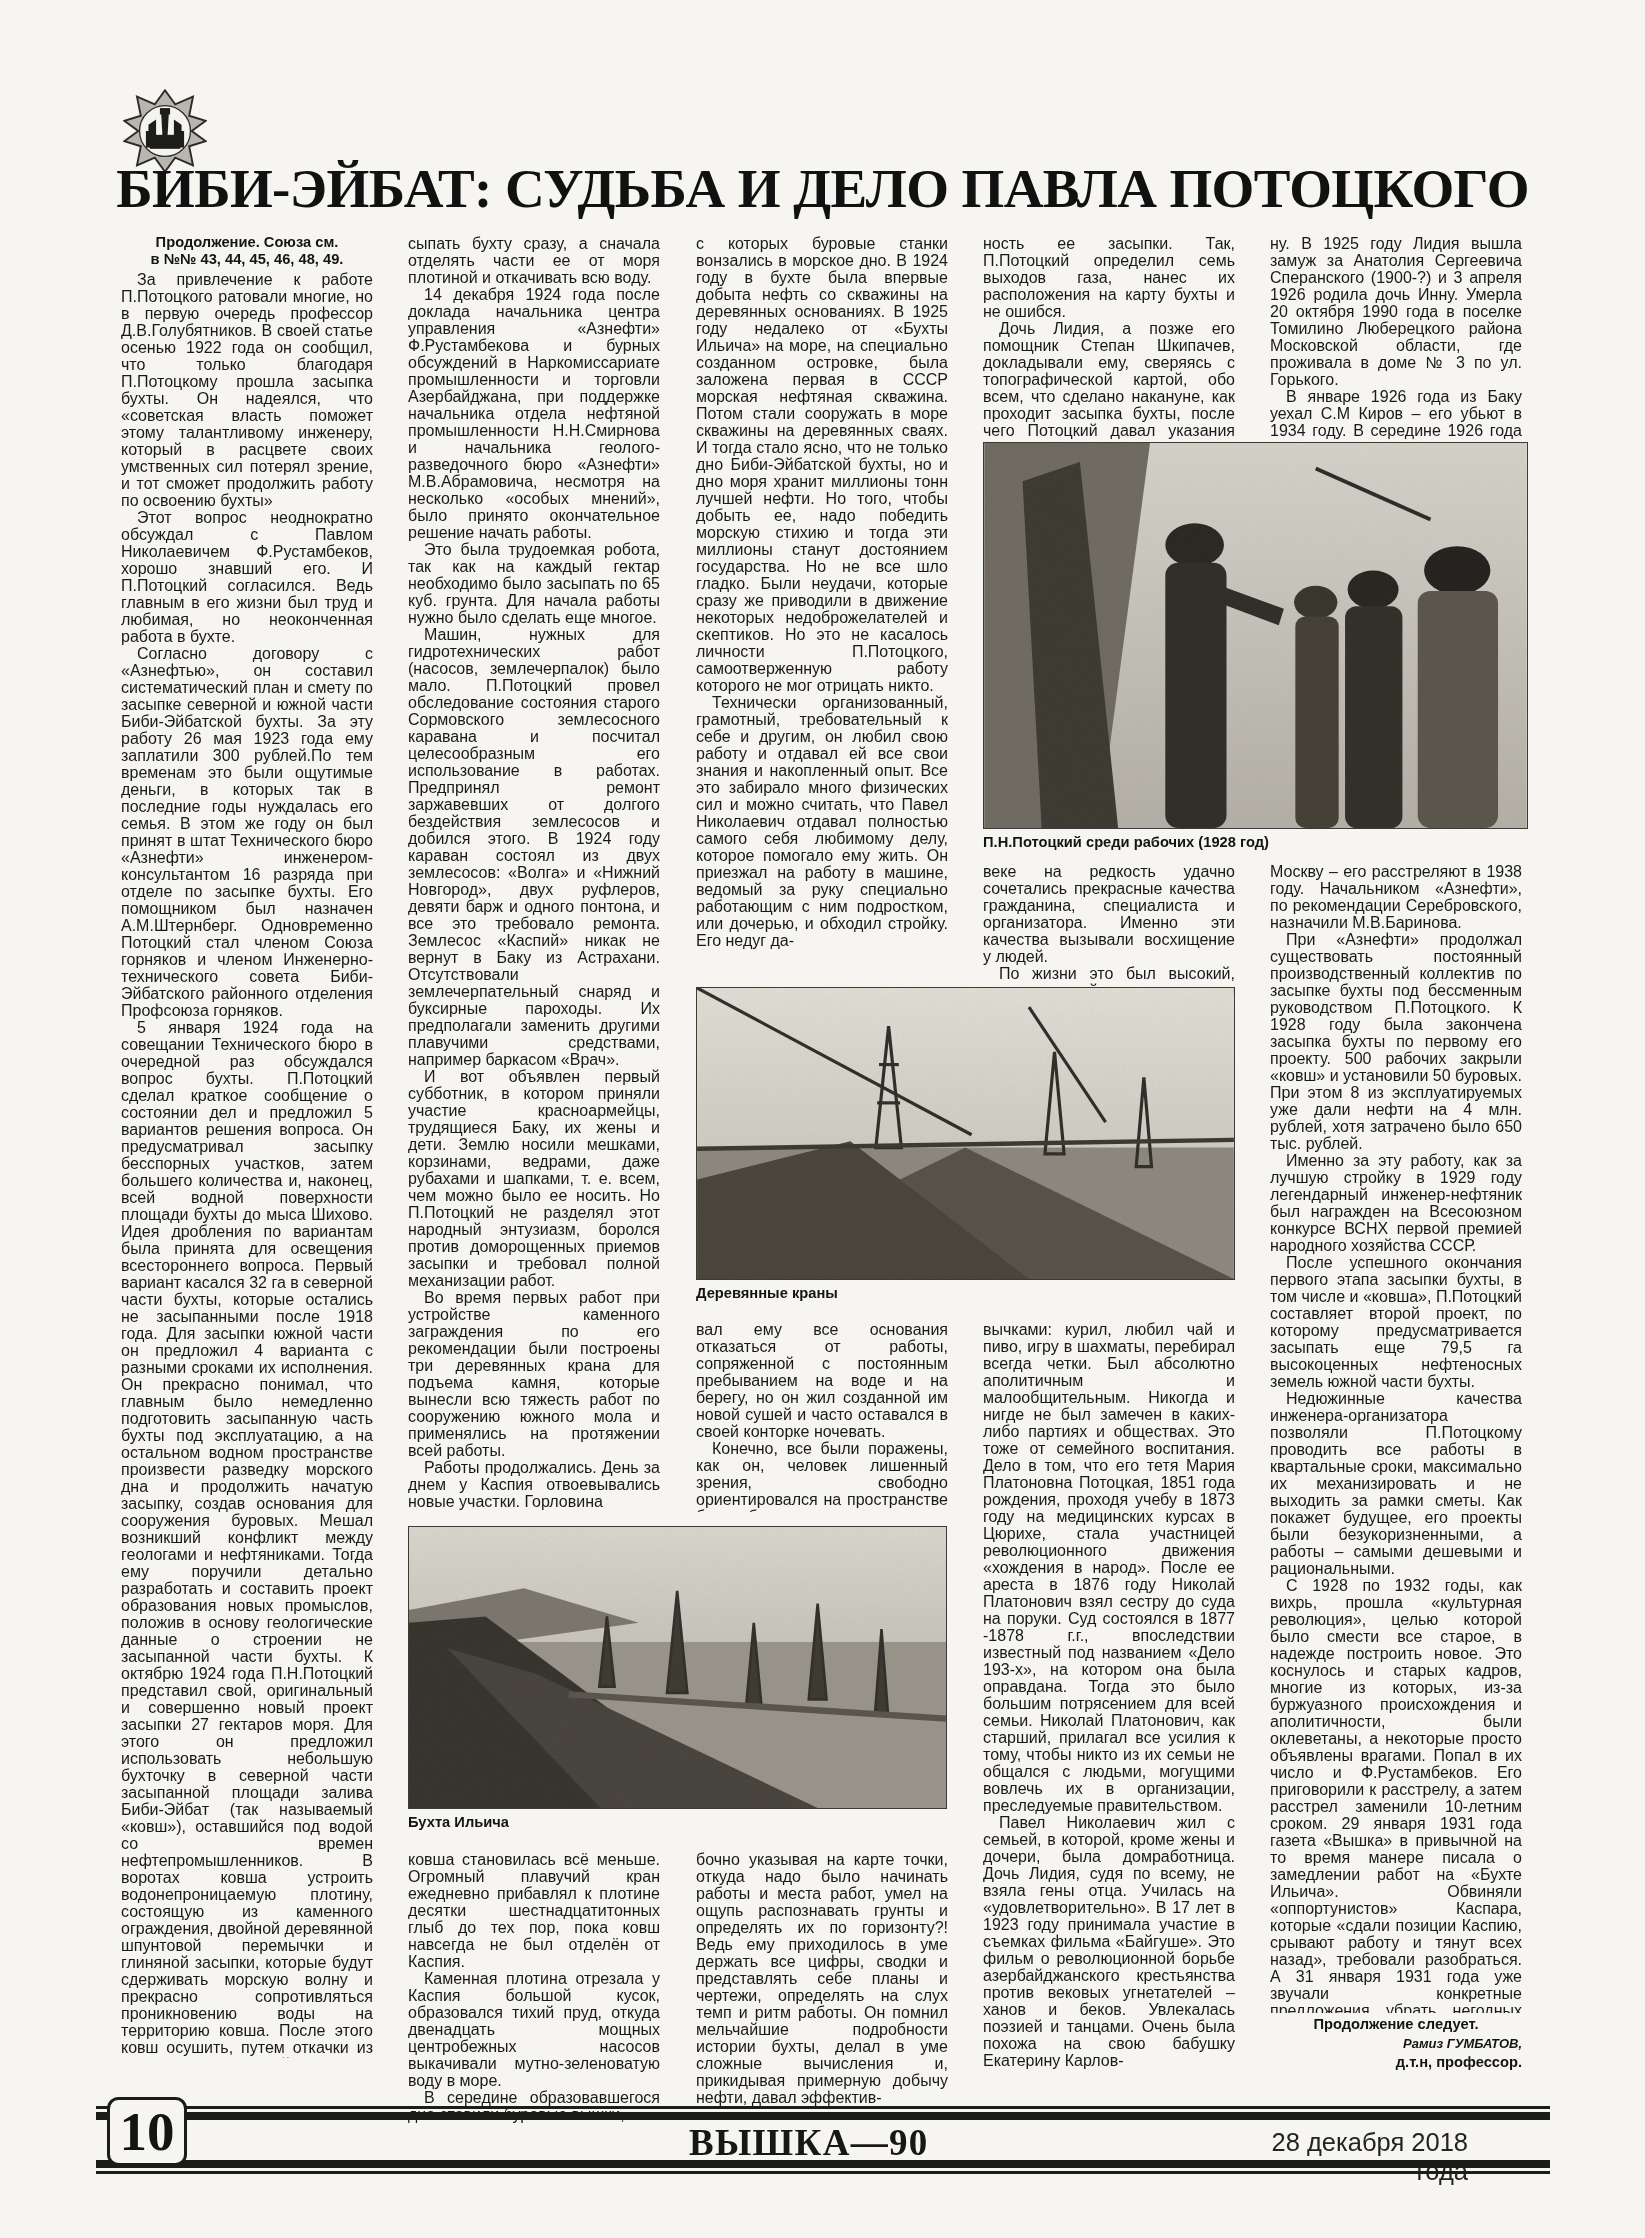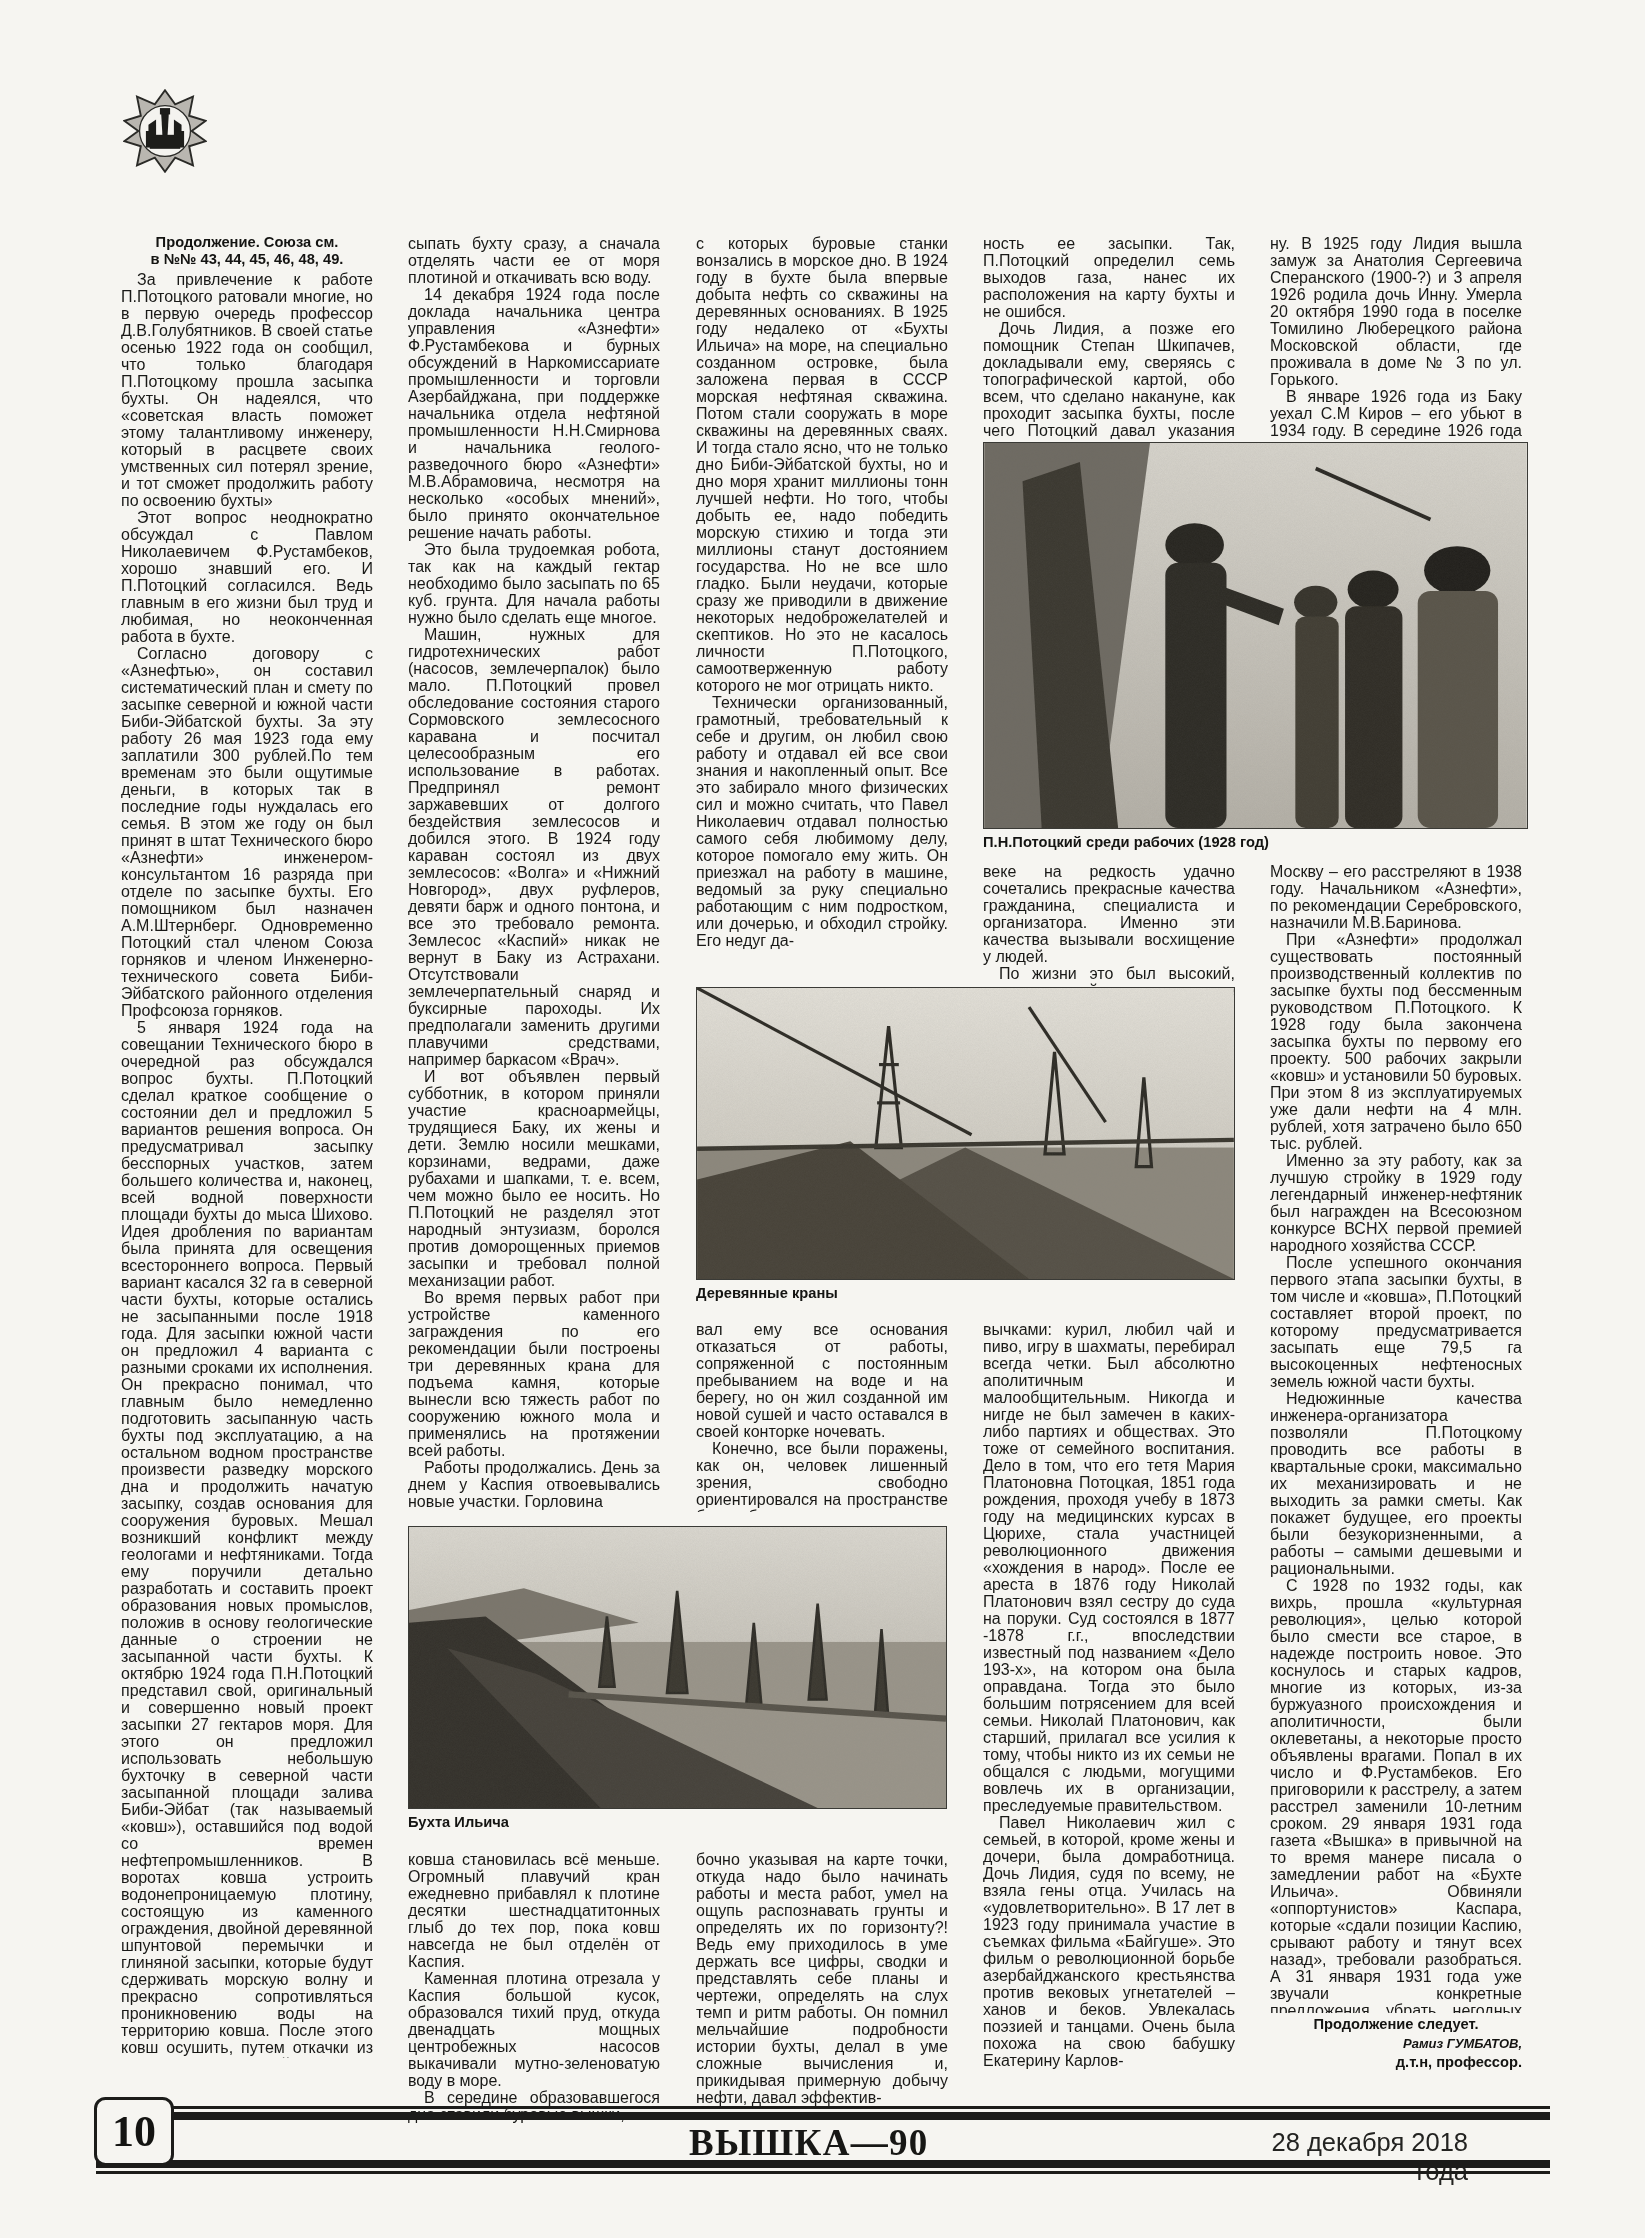--- a/index.html
+++ b/index.html
@@ -46,24 +46,24 @@
   .sig .follow{font-weight:700; text-align:center;}
   .sig .author{font-weight:700; font-style:italic; text-align:right; font-size:13px;}
   .sig .degree{font-weight:700; text-align:right;}
   
   .rule{position:absolute; left:96px; width:1454px; background:#1c1c1a;}
   .r1{top:2106px; height:2.6px;}
   .r2{top:2112px; height:7.7px;}
   .r3{top:2160px; height:7.7px;}
   .r4{top:2171px; height:2.6px;}
   .pagenum{
-    position:absolute; left:94px; top:2097px; width:74px; height:63px;
+    position:absolute; left:107px; top:2097px; width:74px; height:63px;
     background:#f6f5f1; border:3.8px solid #1c1c1a; border-radius:11.5px;
     display:flex; align-items:center; justify-content:center;
-    font-family:"Liberation Serif", serif; font-weight:700; font-size:44px;
+    font-family:"Liberation Serif", serif; font-weight:700; font-size:55px;
     z-index:2;
   }
   .masthead{
     position:absolute; left:689px; top:2120px; width:268px;
     font-family:"Liberation Serif", serif; font-weight:700;
     font-size:37px; letter-spacing:1.3px; color:#171715;
     transform:scaleY(1.05);
   }
   .dateline{
     position:absolute; left:1225px; top:2128px; width:243px;
@@ -84,20 +84,21 @@
         <polygon points="60,38 72,38 70,74 62,74"></polygon>
         <rect x="58" y="30" width="16" height="10"></rect>
         <polygon points="40,56 52,48 52,76 40,76"></polygon>
         <polygon points="92,56 80,48 80,76 92,76"></polygon>
         <rect x="36" y="66" width="8" height="26"></rect>
         <rect x="88" y="66" width="8" height="26"></rect>
       </g>
     </svg>
   </div>
 
+  <h1 class="headline">БИБИ-ЭЙБАТ: СУДЬБА И ДЕЛО ПАВЛА ПОТОЦКОГО</h1>
 
   <div class="note">
     <div>Продолжение. Союза см.</div>
     <div>в №№ 43, 44, 45, 46, 48, 49.</div>
   </div>
 
   <div class="tcol" style="left:121px; top:271px;  height:1787px;"> За привлечение к работе П.Потоцкого ратовали многие, но в первую очередь профессор Д.В.Голубятников. В своей статье осенью 1922 года он сообщил, что только благодаря П.Потоцкому прошла засыпка бухты. Он надеялся, что «советская власть поможет этому талантливому инженеру, который в расцвете своих умственных сил потерял зрение, и тот сможет продолжить работу по освоению бухты»
  Этот вопрос неоднократно обсуждал с Павлом Николаевичем Ф.Рустамбеков, хорошо знавший его. И П.Потоцкий согласился. Ведь главным в его жизни был труд и любимая, но неоконченная работа в бухте.
  Согласно договору с «Азнефтью», он составил систематический план и смету по засыпке северной и южной части Биби-Эйбатской бухты. За эту работу 26 мая 1923 года ему заплатили 300 рублей.По тем временам это были ощутимые деньги, в которых так в последние годы нуждалась его семья. В этом же году он был принят в штат Технического бюро «Азнефти» инженером-консультантом 16 разряда при отделе по засыпке бухты. Его помощником был назначен А.М.Штернберг. Одновременно Потоцкий стал членом Союза горняков и членом Инженерно-технического совета Биби-Эйбатского районного отделения Профсоюза горняков.
  5 января 1924 года на совещании Технического бюро в очередной раз обсуждался вопрос бухты. П.Потоцкий сделал краткое сообщение о состоянии дел и предложил 5 вариантов решения вопроса. Он предусматривал засыпку бесспорных участков, затем большего количества и, наконец, всей водной поверхности площади бухты до мыса Шихово. Идея дробления по вариантам была принята для освещения всестороннего вопроса. Первый вариант касался 32 га в северной части бухты, которые остались не засыпанными после 1918 года. Для засыпки южной части он предложил 4 варианта с разными сроками их исполнения. Он прекрасно понимал, что главным было немедленно подготовить засыпанную часть бухты под эксплуатацию, а на остальном водном пространстве произвести разведку морского дна и продолжить начатую засыпку, создав основания для сооружения буровых. Мешал возникший конфликт между геологами и нефтяниками. Тогда ему поручили детально разработать и составить проект образования новых промыслов, положив в основу геологические данные о строении не засыпанной части бухты. К октябрю 1924 года П.Н.Потоцкий представил свой, оригинальный и совершенно новый проект засыпки 27 гектаров моря. Для этого он предложил использовать небольшую бухточку в северной части засыпанной площади залива Биби-Эйбат (так называемый «ковш»), оставшийся под водой со времен нефтепромышленников. В воротах ковша устроить водонепроницаемую плотину, состоящую из каменного ограждения, двойной деревянной шпунтовой перемычки и глиняной засыпки, которые будут сдерживать морскую волну и прекрасно сопротивляться проникновению воды на территорию ковша. После этого ковш осушить, путем откачки из нее воды. И в дальнейшем не за-</div>

